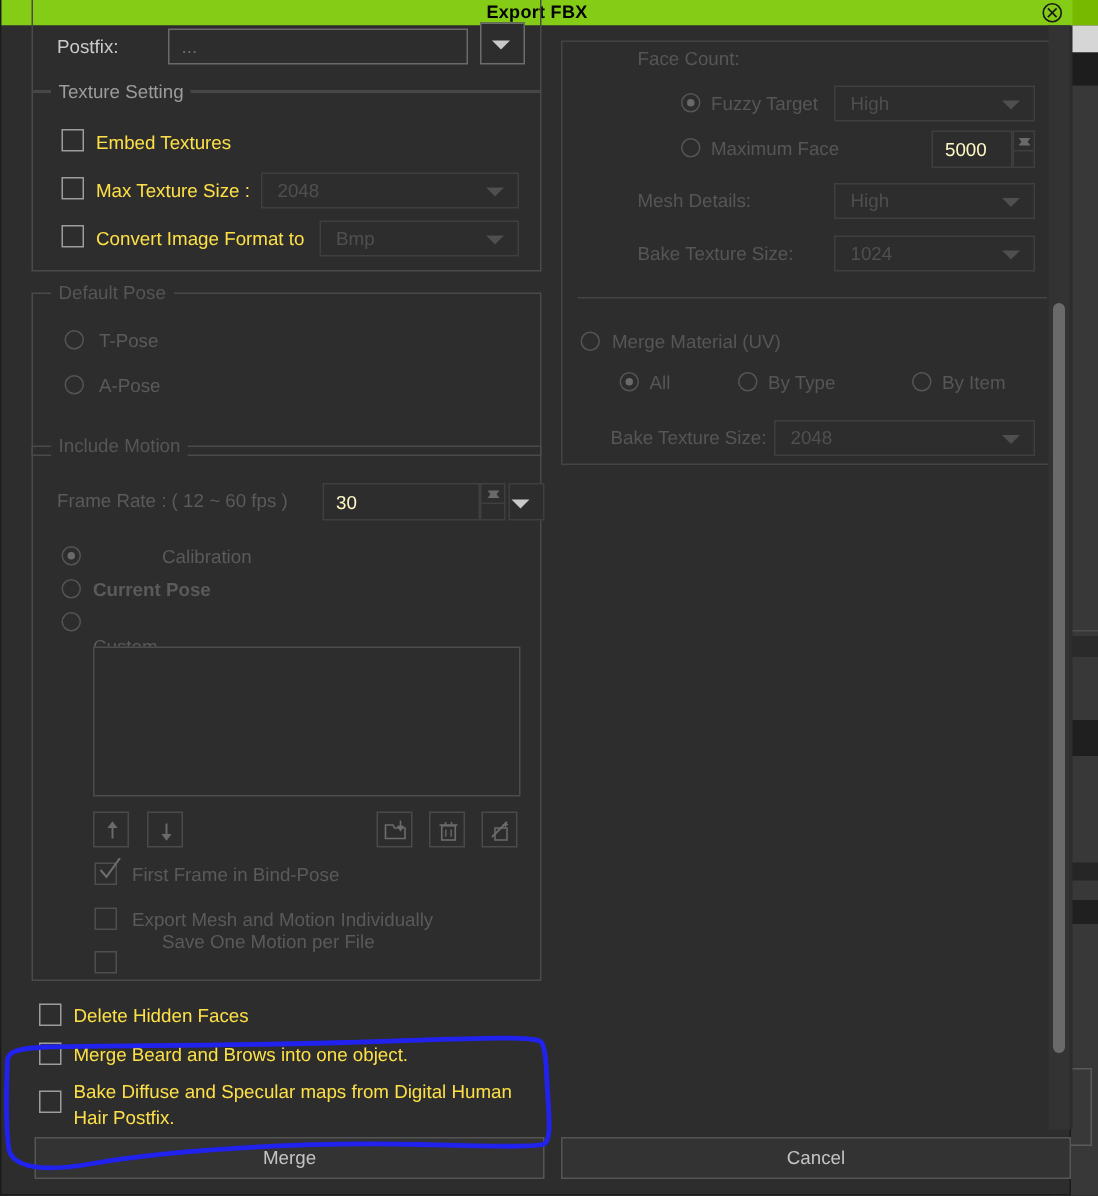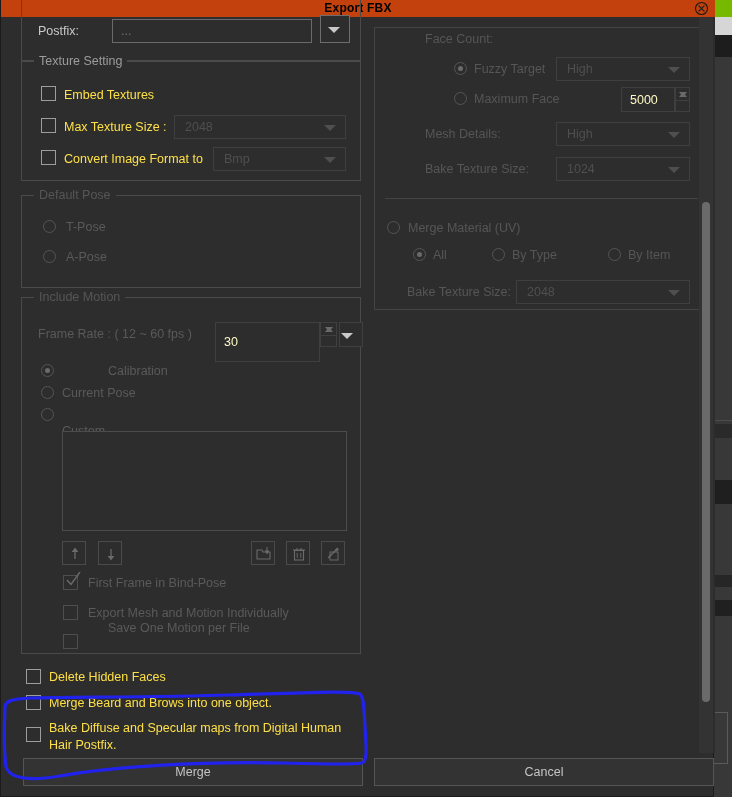--- a/index.html
+++ b/index.html
@@ -27,21 +27,21 @@
   .bg-panelline { position: absolute; left: 0; width: 32px; height: 1px; background: #4d4d4d; }
   .bg-box { position: absolute; border: 1px solid #5a5a5a; }
 
   
   .dialog {
     position: absolute; left: 0; top: 0; width: 714px; height: 797px;
     background: #2d2d2d; border: 1px solid #1b1b1b; border-top: 0;
   }
   .titlebar {
     position: absolute; left: 0; top: 0; width: 714px; height: 17px;
-    background: #c2410c; color: #000;
+    background: #84cc16; color: #000;
     font-size: 12px; font-weight: bold; text-align: center; line-height: 17px;
     letter-spacing: .2px;
   }
   .close-btn {
     position: absolute; right: 6px; top: 1px; width: 15px; height: 15px;
     cursor: pointer;
   }
 
   
   .content {
@@ -235,51 +235,51 @@
         </div>
 
         <div class="cb" style="left:19px; top:88px;"></div>
         <span class="lbl" style="left:42px; top:90px;">Convert Image Format to</span>
         <div class="combo dim" style="left:191px; top:85px; width:133px; height:24px;">
           <span class="val">Bmp</span>
           <span class="caret dim"></span>
         </div>
       </div>
 
-      <div class="group dim" style="left:20px; top:178px; width:340px; height:93px;padding-left:32px;">
+      <div class="group dim" style="left:20px; top:178px; width:340px; height:109px;padding-left:32px;">
         <span class="legend">Default Pose</span>
 
         <div class="rb dim" style="left:21px; top:24px;"></div>
         <span class="lbl dim" style="left:44px; top:24px;">T-Pose</span>
 
         <div class="rb dim" style="left:21px; top:54px;"></div>
         <span class="lbl dim" style="left:44px; top:54px;">A-Pose</span>
       </div>
 
       <div class="group dim" style="left:20px; top:280px; width:340px; height:357px;">
         <span class="legend">Include Motion</span>
 
         <span class="lbl dim" style="left:16px; top:29px;">Frame Rate : ( 12 ~ 60 fps )</span>
-        <div class="field dim" style="left:193px; top:24px; width:105px; height:40px;">
+        <div class="field dim" style="left:193px; top:24px; width:105px; height:25px;">
           <span class="val">30</span>
         </div>
         <div class="spin" style="left:298px; top:24px; width:17px; height:25px;">
           <div class="up"></div>
           <div class="mid"></div>
           <div class="dn"></div>
         </div>
         <div class="dropbtn" style="left:317px; top:24px; width:24px; height:25px; border-color:#3f3f3f;">
           <span class="caret dim"></span>
         </div>
 
         <div class="rb dim checked" style="left:19px; top:66px;"></div>
         <span class="lbl dim" style="left:40px; top:66px;margin-left:46px;">Calibration</span>
 
         <div class="rb dim" style="left:19px; top:88px;"></div>
-        <span class="lbl dim" style="left:40px; top:88px;">Current Pose</span>
+        <span class="lbl dim" style="left:40px; top:88px;font-weight:bold;">Current Pose</span>
 
         <div class="rb dim" style="left:19px; top:110px;"></div>
         <span class="lbl dim" style="left:40px; top:126px;">Custom</span>
 
         <div class="listbox" style="left:40px; top:133px; width:285px; height:100px;"></div>
 
         <div class="ibtn" style="left:40px; top:243px;">
           <svg width="18" height="18" viewBox="0 0 18 18">
             <line x1="9" y1="14" x2="9" y2="4" stroke="#6b6b6b" stroke-width="1.3"></line>
             <polygon points="9,2.5 5.6,7 12.4,7" fill="#6b6b6b"></polygon>

